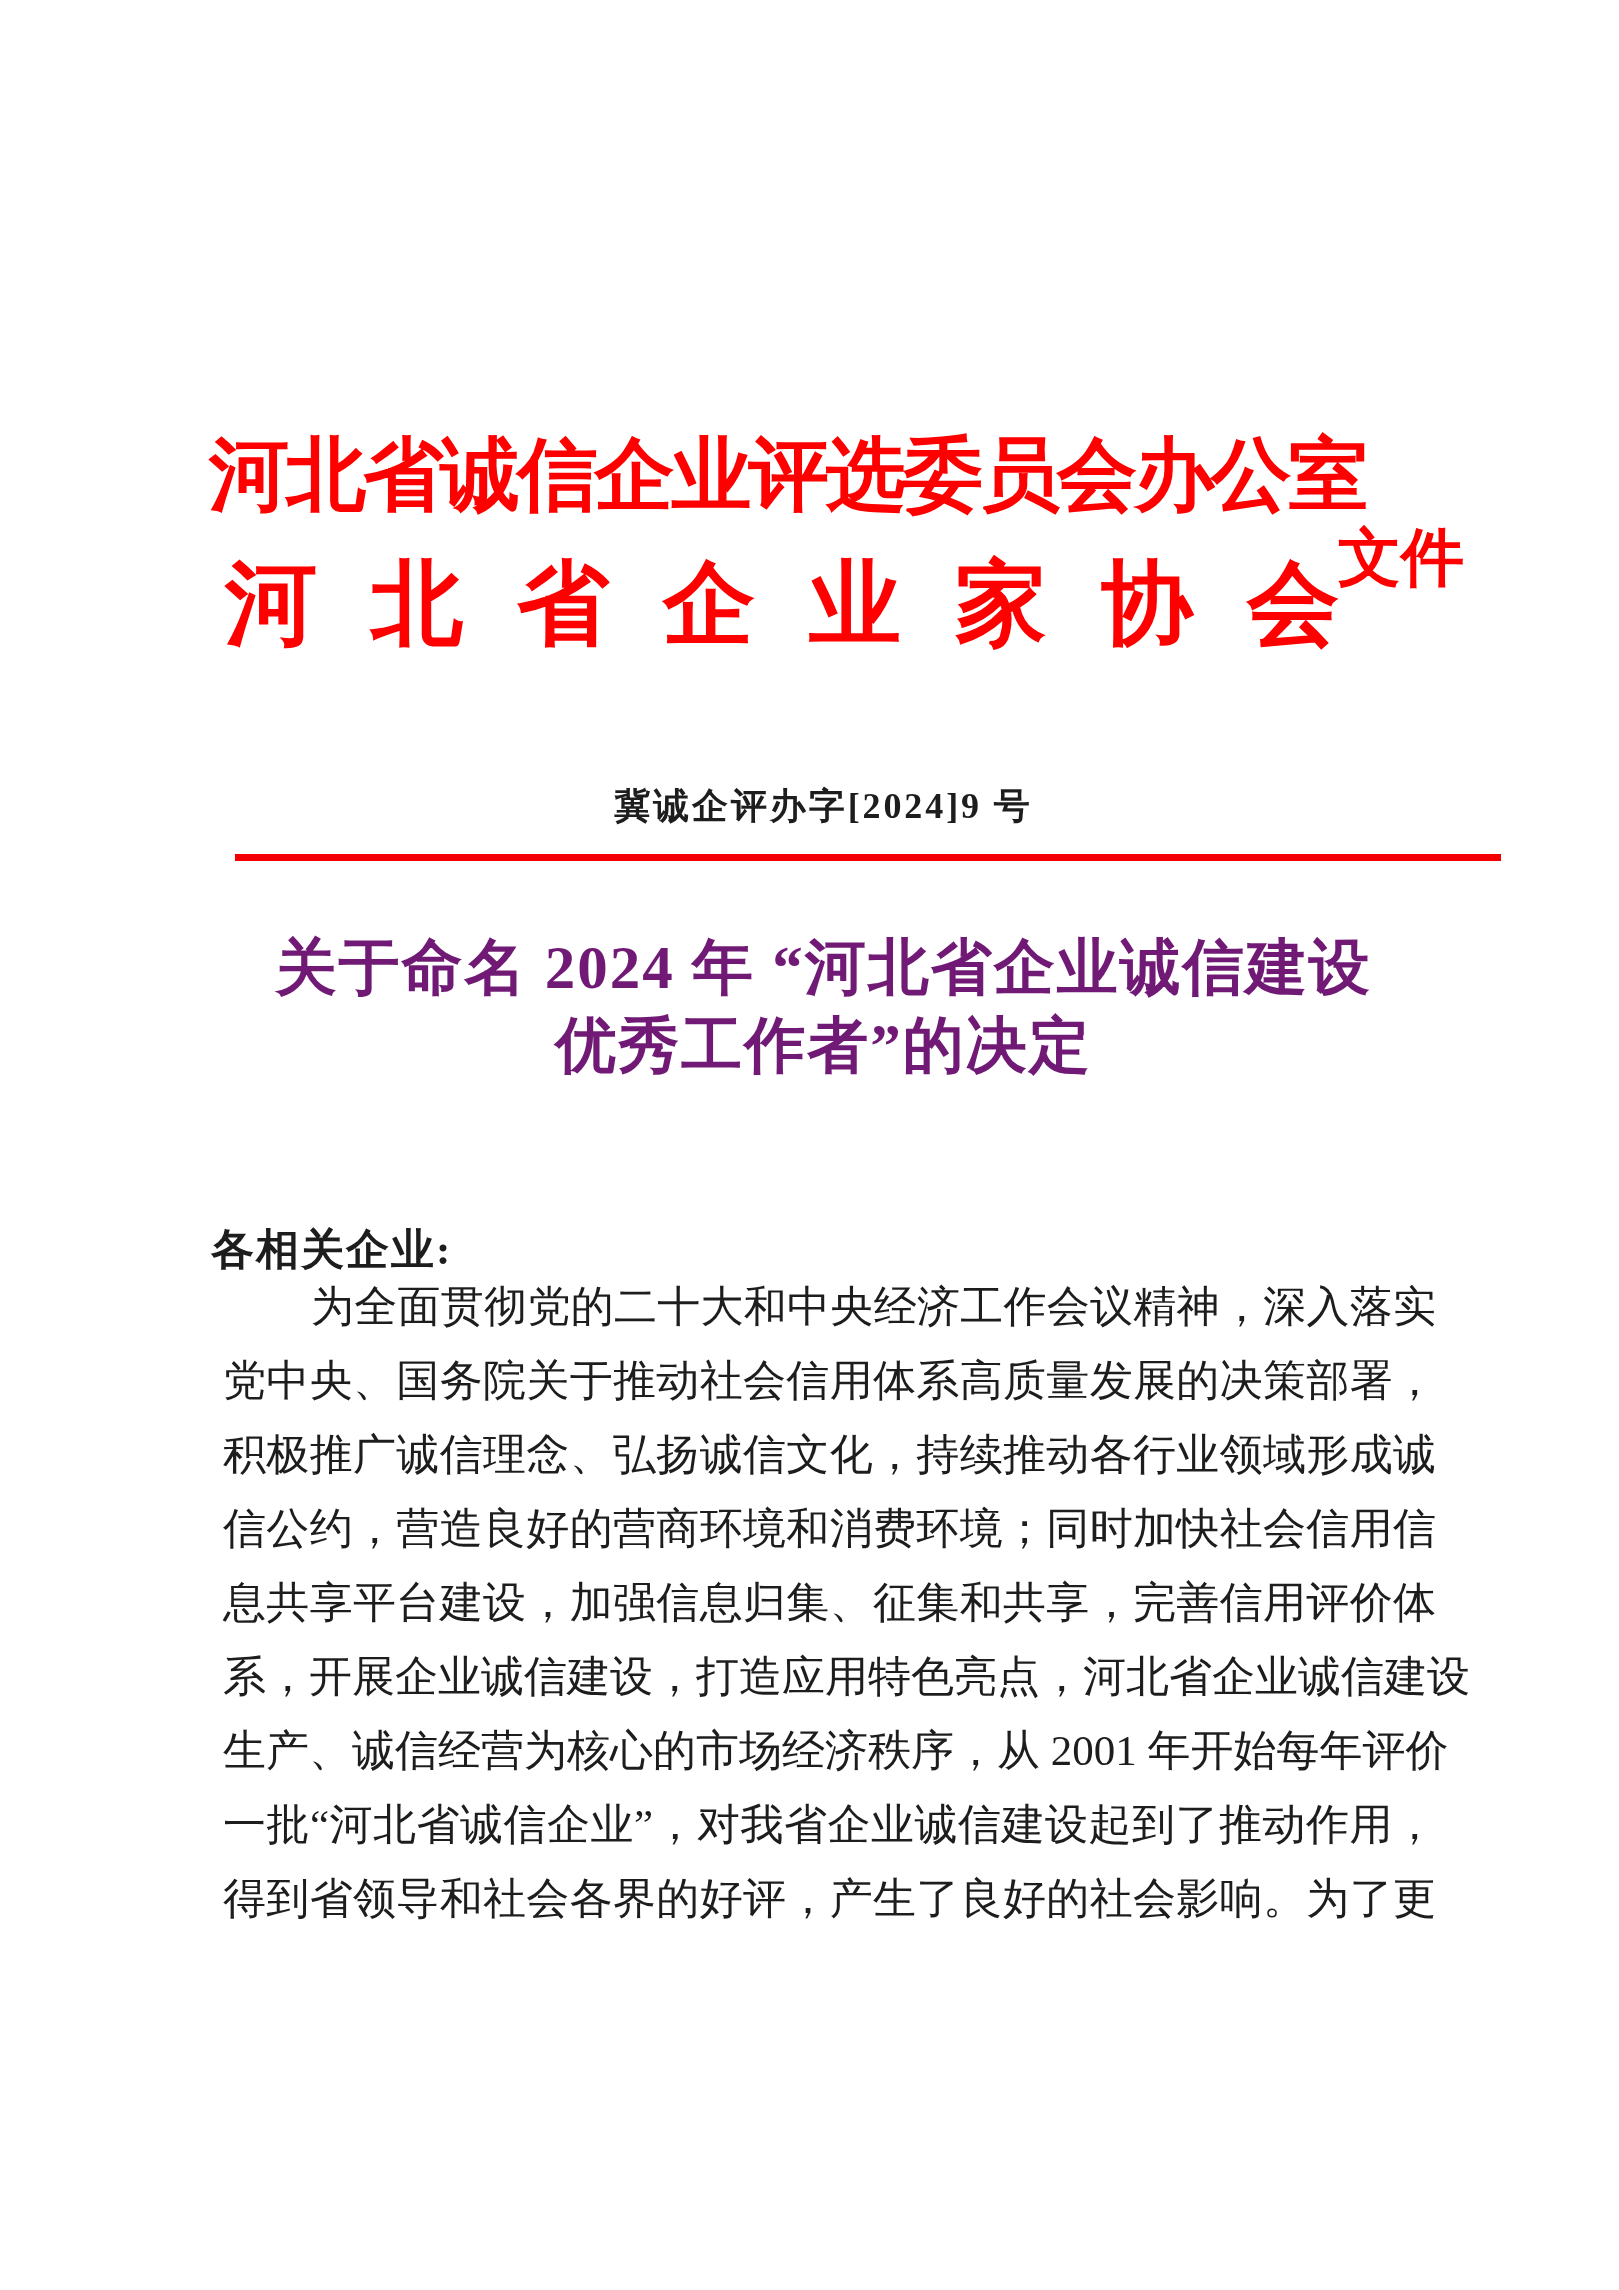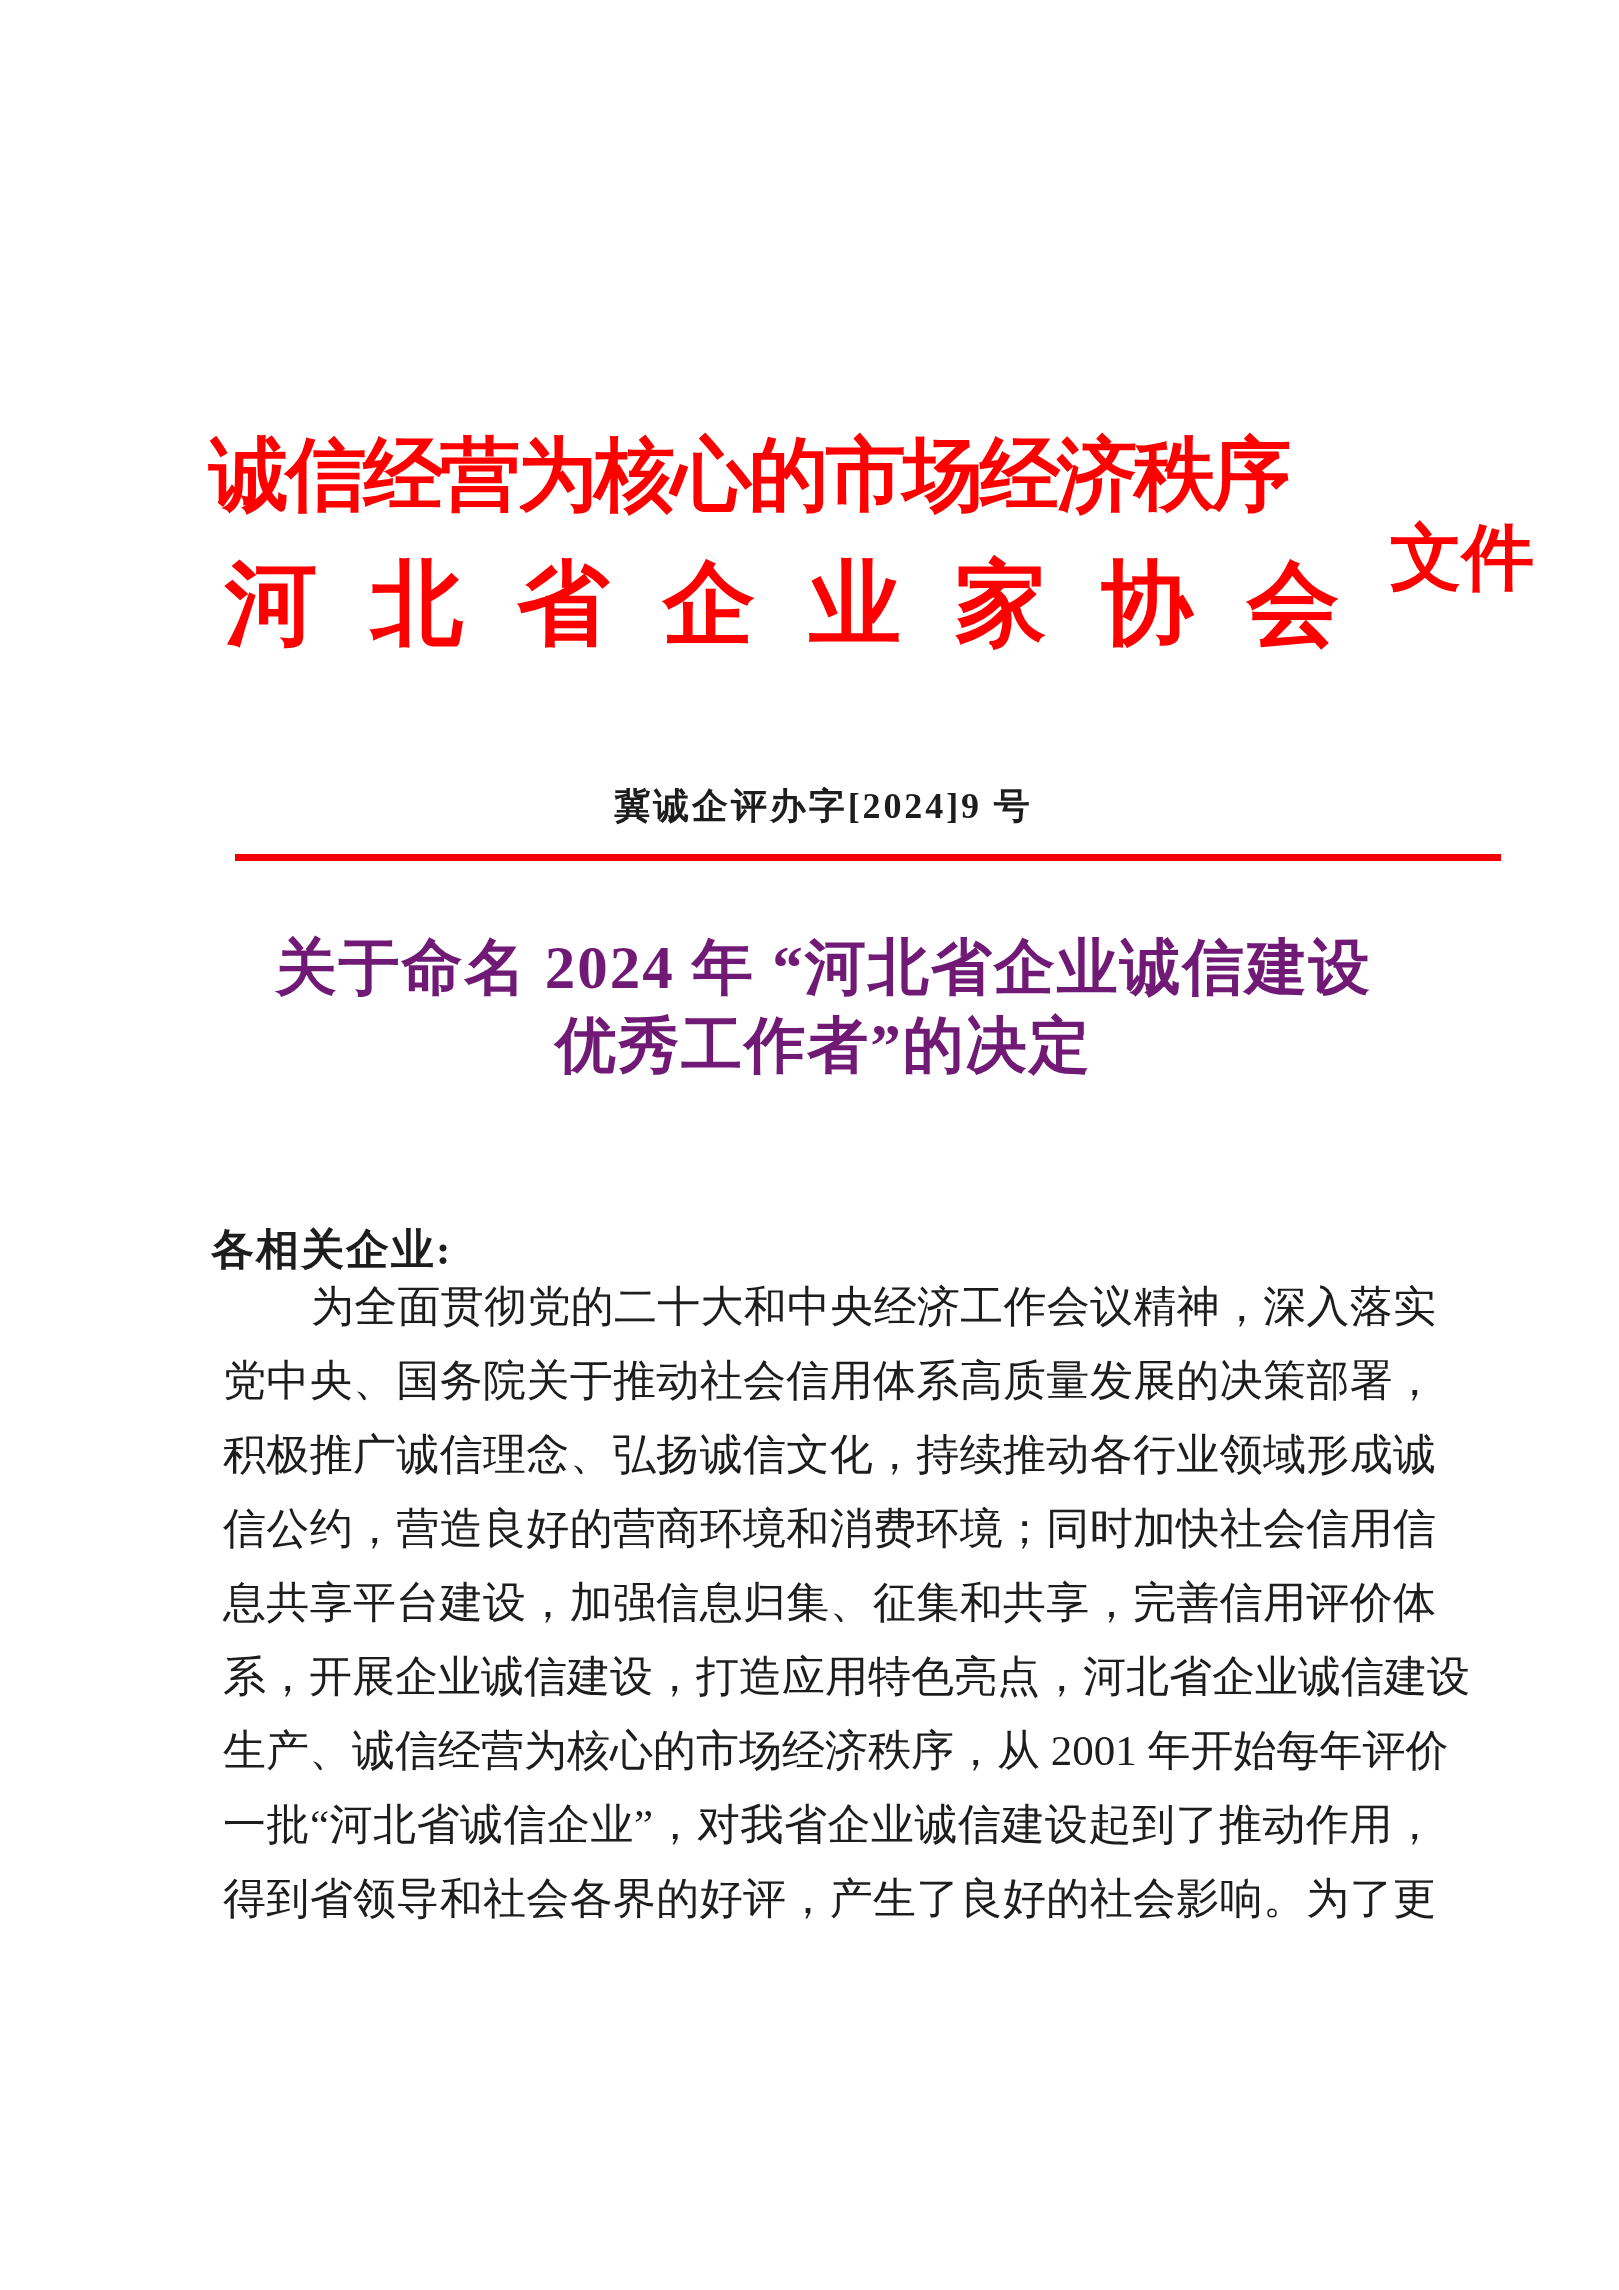--- a/index.html
+++ b/index.html
@@ -38,23 +38,23 @@
     width: 1114px;
     font-size: 92px;
     line-height: 110px;
     text-align: justify;
     text-align-last: justify;
     text-justify: inter-character;
     margin-left: 16px;
   }
   .lh-suffix {
     position: absolute;
-    left: 1181px;
+    left: 1129px;
     top: -35px;
-    font-size: 72px;
+    font-size: 63px;
     line-height: 88px;
     white-space: nowrap;
   }
   
   .ref {
     position: absolute;
     left: 211px;
     top: 782px;
     width: 1225px;
     text-align: center;
@@ -114,21 +114,21 @@
     margin-left: 12px;
   }
   .body-line.indent { text-indent: 88px; }
 </style>
 </head>
 <body>
 
 <div class="page">
 
   <header class="letterhead">
-    <div class="lh1">诚信经营为核心的市场经济秩序</div>
+    <div class="lh1">河北省诚信企业评选委员会办公室</div>
     <div class="lh-row">
       <div class="lh2">河 北 省 企 业 家 协 会</div>
       <div class="lh-suffix">文件</div>
     </div>
   </header>
 
   <div class="ref">冀诚企评办字[2024]9 号</div>
 
   <div class="divider"></div>
 

